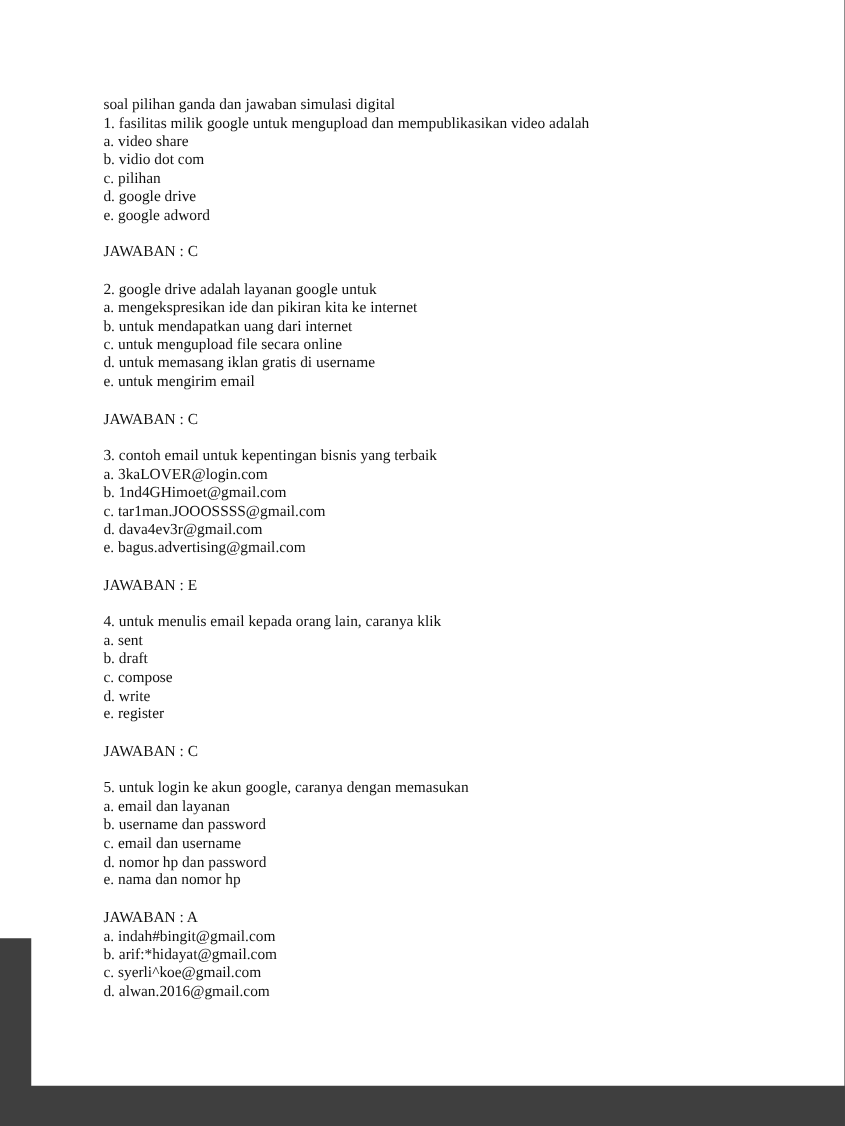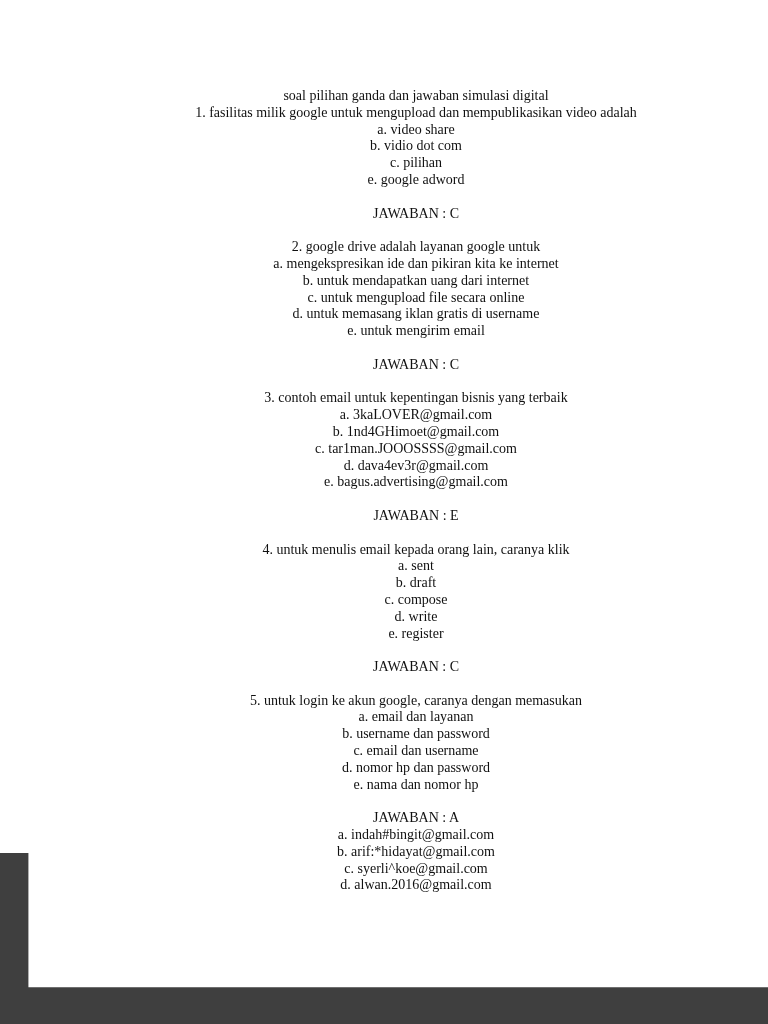--- a/index.html
+++ b/index.html
@@ -32,49 +32,49 @@
     left: 94px;
     right: 30px;
     font-family: "Liberation Serif", serif;
     font-size: 14px;
     line-height: 16.8px;
     color: #101010;
   }
   .line {
     min-height: 16.8px;
     white-space: pre;
-    text-align: center;
   }
 </style>
 </head>
 <body>
 
 <div class="viewer">
   <div class="page">
     <div class="content">
         <div class="line">soal pilihan ganda dan jawaban simulasi digital</div>
         <div class="line">1. fasilitas milik google untuk mengupload dan mempublikasikan video adalah</div>
         <div class="line">a. video share</div>
         <div class="line">b. vidio dot com</div>
         <div class="line">c. pilihan</div>
+        <div class="line">d. google drive</div>
         <div class="line">e. google adword</div>
         <div class="line"></div>
         <div class="line">JAWABAN : C</div>
         <div class="line"></div>
         <div class="line">2. google drive adalah layanan google untuk</div>
         <div class="line">a. mengekspresikan ide dan pikiran kita ke internet</div>
         <div class="line">b. untuk mendapatkan uang dari internet</div>
         <div class="line">c. untuk mengupload file secara online</div>
         <div class="line">d. untuk memasang iklan gratis di username</div>
         <div class="line">e. untuk mengirim email</div>
         <div class="line"></div>
         <div class="line">JAWABAN : C</div>
         <div class="line"></div>
         <div class="line">3. contoh email untuk kepentingan bisnis yang terbaik</div>
-        <div class="line">a. 3kaLOVER@gmail.com</div>
+        <div class="line">a. 3kaLOVER@login.com</div>
         <div class="line">b. 1nd4GHimoet@gmail.com</div>
         <div class="line">c. tar1man.JOOOSSSS@gmail.com</div>
         <div class="line">d. dava4ev3r@gmail.com</div>
         <div class="line">e. bagus.advertising@gmail.com</div>
         <div class="line"></div>
         <div class="line">JAWABAN : E</div>
         <div class="line"></div>
         <div class="line">4. untuk menulis email kepada orang lain, caranya klik</div>
         <div class="line">a. sent</div>
         <div class="line">b. draft</div>

